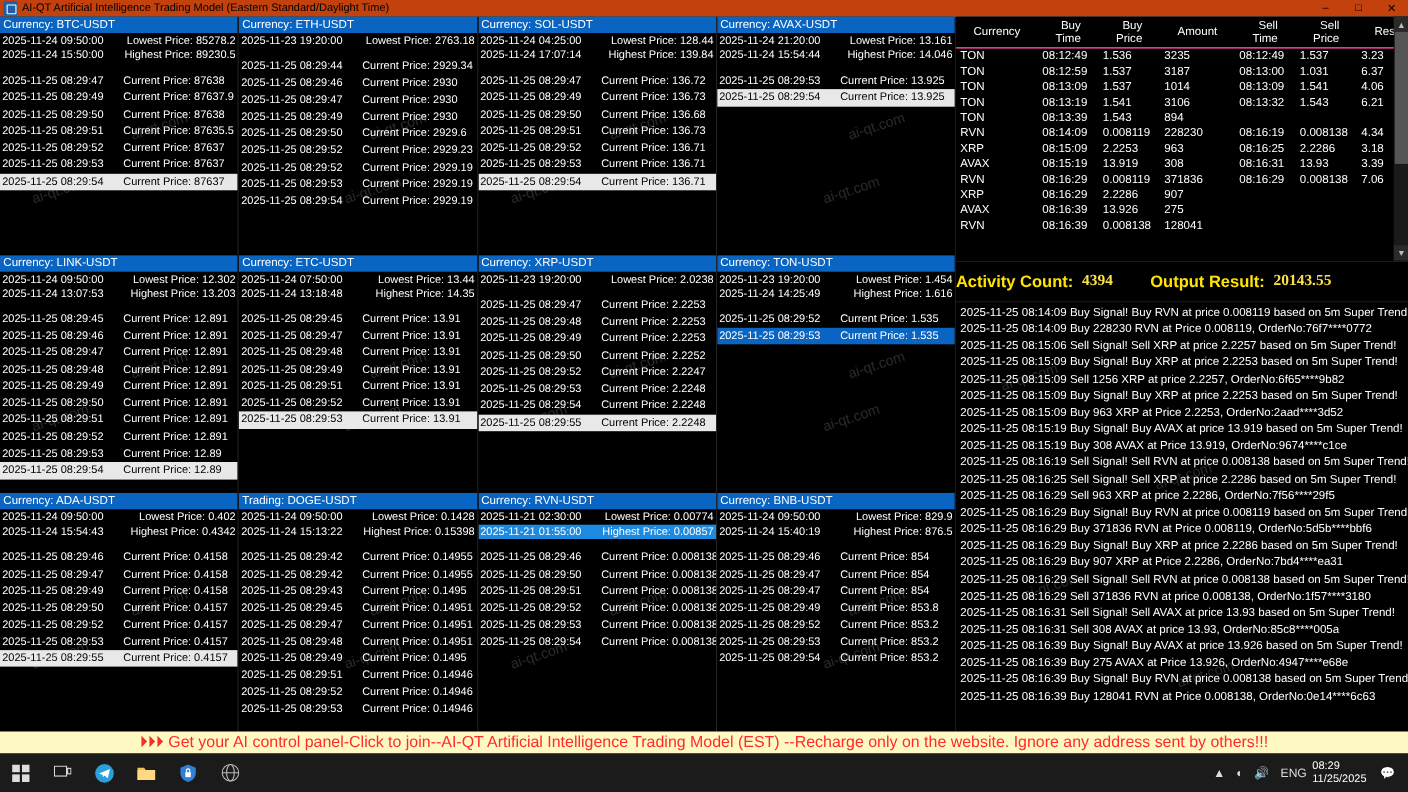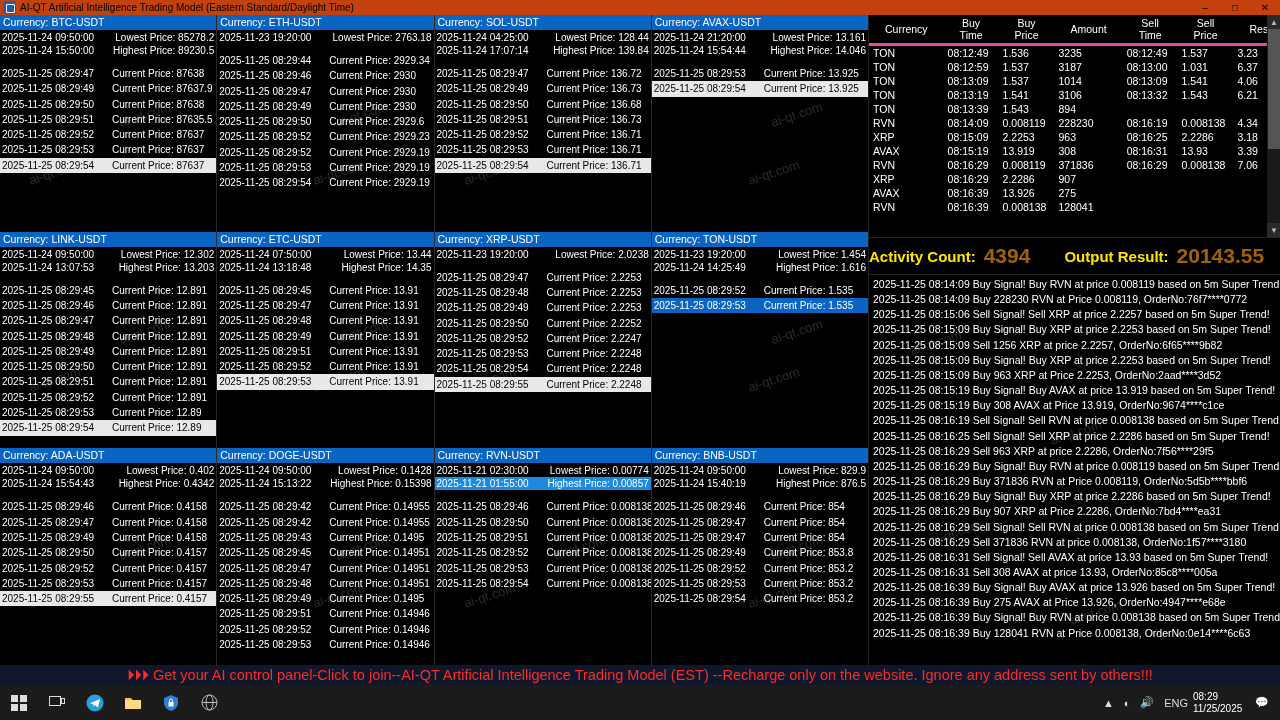--- a/index.html
+++ b/index.html
@@ -42,46 +42,46 @@
   .tick{display:flex;font-size:10px;line-height:15.3px;padding:0 2px;white-space:nowrap;}
   .tick .t1{width:110px;flex:none;}
   .tick .t2{flex:1;}
   .tick.sel-white{background:#e8e8e8;color:#000;}
   .tick.sel-blue{background:#0a65c2;color:#fff;}
   .rowline.sel-blue{background:#1b8ae0;color:#fff;}
 
   
   .trades{height:222px;background:#000;position:relative;overflow:hidden;}
   .trades table{border-collapse:collapse;width:100%;font-size:10.5px;}
-  .trades th{color:#fff;font-weight:normal;text-align:center;padding:2px 16px;
-    border-bottom:3px solid #ec4899;background:#000;}
+  .trades th{color:#fff;font-weight:normal;text-align:right;padding:2px 16px;
+    border-bottom:1px solid #ec4899;background:#000;}
   .trades td{color:#fff;padding:1px 4px;white-space:nowrap;}
   .scrollbar{position:absolute;right:0;top:0;width:14px;height:100%;background:#1a1a1a;}
   .scrollbar .thumb{position:absolute;top:14px;left:1px;width:12px;height:120px;background:#555;}
   .scrollbar .arrow{position:absolute;left:0;width:14px;height:14px;color:#bbb;font-size:8px;
     display:flex;align-items:center;justify-content:center;background:#2a2a2a;}
   .scrollbar .arrow.up{top:0;}
   .scrollbar .arrow.down{bottom:0;}
 
   .stats{height:36px;display:flex;align-items:center;background:#000;
     border-top:1px solid #222;border-bottom:1px solid #222;}
   .stats .label{color:#ffe400;font-size:15px;font-weight:bold;}
-  .stats .value{color:#a16207;font-size:21px;font-weight:bold;margin-left:8px;}
+  .stats .value{color:#fde047;font-size:14px;font-weight:bold;margin-left:8px;font-family:Liberation Serif, serif;}
   .stats .gap{width:34px;}
 
   .log{flex:1;overflow:hidden;background:#000;padding-top:2px;position:relative;}
   .logline{font-size:10.5px;line-height:15.15px;white-space:nowrap;padding-left:4px;color:#fff;}
   .logline .ts{color:#fff;}
 
   
   .wm{position:absolute;color:rgba(255,255,255,0.16);font-size:13px;pointer-events:none;
     transform:rotate(-18deg);white-space:nowrap;}
 
   
-  .marquee{position:absolute;left:0;right:0;bottom:35px;height:20px;background:#0f172a;
+  .marquee{position:absolute;left:0;right:0;bottom:35px;height:20px;background:#fef9c3;
     display:flex;align-items:center;justify-content:center;}
   .marquee .txt{color:#ff2a2a;font-size:14.5px;white-space:nowrap;font-family:"Liberation Sans",sans-serif;}
 
   
   .taskbar{position:absolute;left:0;right:0;bottom:0;height:35px;background:#1b1b1b;
     display:flex;align-items:center;}
   .tb-left{display:flex;align-items:center;}
   .tbi{width:38px;height:35px;display:flex;align-items:center;justify-content:center;}
   .tb-right{margin-left:auto;display:flex;align-items:center;padding-right:6px;color:#fff;font-size:10px;}
   .clock{text-align:left;line-height:12px;margin-right:8px;}
@@ -484,21 +484,21 @@
               <span class="t2">Current Price: 0.4157</span>
             </div>
             <div class="tick sel-white">
               <span class="t1">2025-11-25 08:29:55</span>
               <span class="t2">Current Price: 0.4157</span>
             </div>
             <div class="wm" style="left: 28px; top: 140px;">ai-qt.com</div>
             <div class="wm" style="left: 118px; top: 92px;">ai-qt.com</div>
           </div>
           <div class="panel">
-            <div class="panel-head">Currency: DOGE-USDT</div>
+            <div class="panel-head">Trading: DOGE-USDT</div>
             <div class="panel-top">
               <div class="rowline">
                 <span class="c1">2025-11-24 09:50:00</span>
                 <span class="c2">Lowest Price:  0.1428</span>
               </div>
               <div class="rowline">
                 <span class="c1">2025-11-24 15:13:22</span>
                 <span class="c2">Highest Price: 0.15398</span>
               </div>
             </div>

